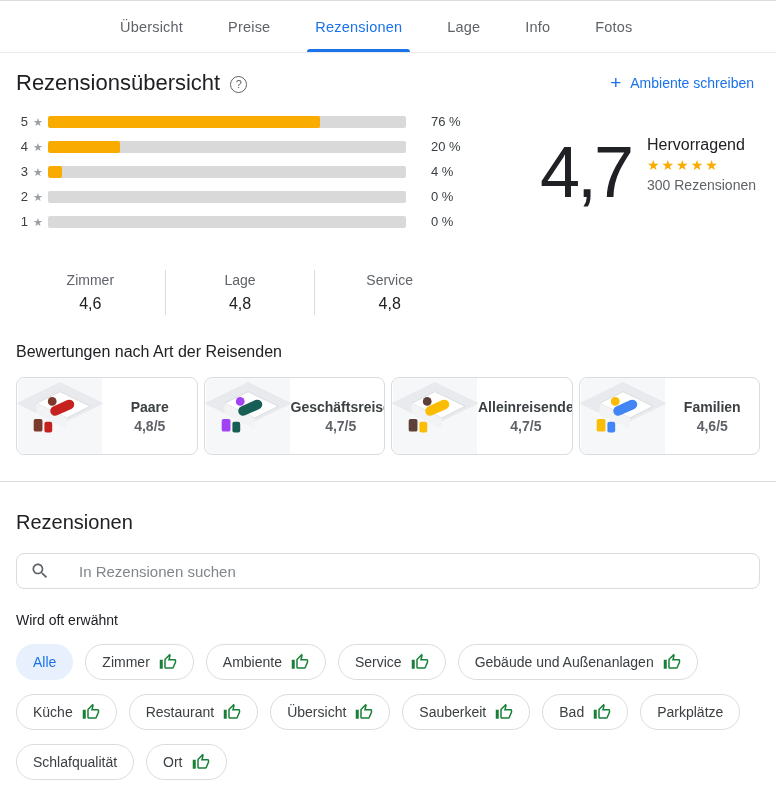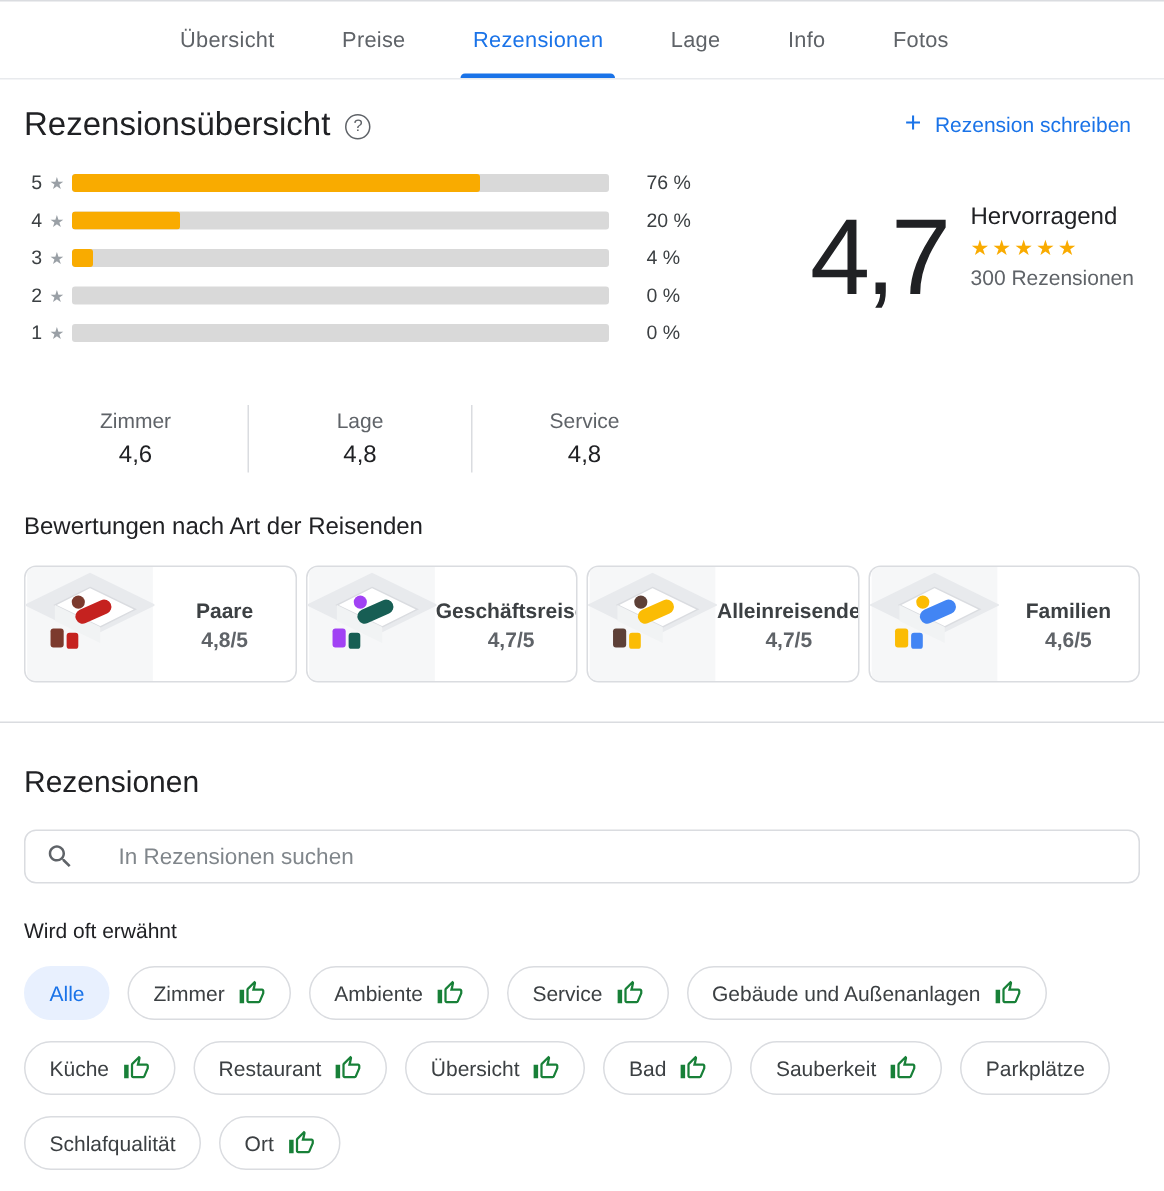--- a/index.html
+++ b/index.html
@@ -106,21 +106,21 @@
 
 <div class="content">
 
   <div class="ov-header">
     <div class="ov-title-wrap">
       <div class="ov-title">Rezensionsübersicht</div>
       <div class="help-icon">?</div>
     </div>
     <div class="write-review">
       <span class="plus-glyph">+</span>
-      <span>Rezension schreiben</span>
+      <span>Ambiente schreiben</span>
     </div>
   </div>
 
   <div class="rating-area">
     <div class="histogram">
         <div class="hist-row">
           <span class="h-num">5</span>
           <span class="h-star">★</span>
           <div class="h-track">
             <div class="h-fill" style="width:76%;"></div>
@@ -335,29 +335,29 @@
       </button>
       <button class="chip">
         <span class="chip-label">Übersicht</span>
         <span class="thumb-icon">
           <svg width="18" height="18" viewBox="0 0 24 24" fill="#188038">
             <path d="M9 21h9c.83 0 1.54-.5 1.84-1.22l3.02-7.05c.09-.23.14-.47.14-.73v-2c0-1.1-.9-2-2-2h-6.31l.95-4.57.03-.32c0-.41-.17-.79-.44-1.06L14.17 1 7.58 7.59C7.22 7.95 7 8.45 7 9v10c0 1.1.9 2 2 2zM9 9l4.34-4.34L12 10h9v2l-3 7H9V9zM1 9h4v12H1z"></path>
           </svg>
         </span>
       </button>
       <button class="chip">
+        <span class="chip-label">Sauberkeit</span>
+        <span class="thumb-icon">
+          <svg width="18" height="18" viewBox="0 0 24 24" fill="#188038">
+            <path d="M9 21h9c.83 0 1.54-.5 1.84-1.22l3.02-7.05c.09-.23.14-.47.14-.73v-2c0-1.1-.9-2-2-2h-6.31l.95-4.57.03-.32c0-.41-.17-.79-.44-1.06L14.17 1 7.58 7.59C7.22 7.95 7 8.45 7 9v10c0 1.1.9 2 2 2zM9 9l4.34-4.34L12 10h9v2l-3 7H9V9zM1 9h4v12H1z"></path>
+          </svg>
+        </span>
+      </button>
+      <button class="chip">
         <span class="chip-label">Bad</span>
-        <span class="thumb-icon">
-          <svg width="18" height="18" viewBox="0 0 24 24" fill="#188038">
-            <path d="M9 21h9c.83 0 1.54-.5 1.84-1.22l3.02-7.05c.09-.23.14-.47.14-.73v-2c0-1.1-.9-2-2-2h-6.31l.95-4.57.03-.32c0-.41-.17-.79-.44-1.06L14.17 1 7.58 7.59C7.22 7.95 7 8.45 7 9v10c0 1.1.9 2 2 2zM9 9l4.34-4.34L12 10h9v2l-3 7H9V9zM1 9h4v12H1z"></path>
-          </svg>
-        </span>
-      </button>
-      <button class="chip">
-        <span class="chip-label">Sauberkeit</span>
         <span class="thumb-icon">
           <svg width="18" height="18" viewBox="0 0 24 24" fill="#188038">
             <path d="M9 21h9c.83 0 1.54-.5 1.84-1.22l3.02-7.05c.09-.23.14-.47.14-.73v-2c0-1.1-.9-2-2-2h-6.31l.95-4.57.03-.32c0-.41-.17-.79-.44-1.06L14.17 1 7.58 7.59C7.22 7.95 7 8.45 7 9v10c0 1.1.9 2 2 2zM9 9l4.34-4.34L12 10h9v2l-3 7H9V9zM1 9h4v12H1z"></path>
           </svg>
         </span>
       </button>
       <button class="chip">
         <span class="chip-label">Parkplätze</span>
       </button>
       <button class="chip">

